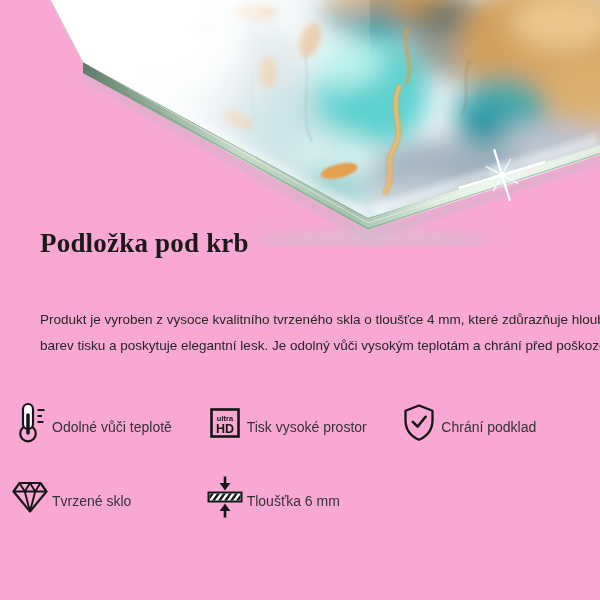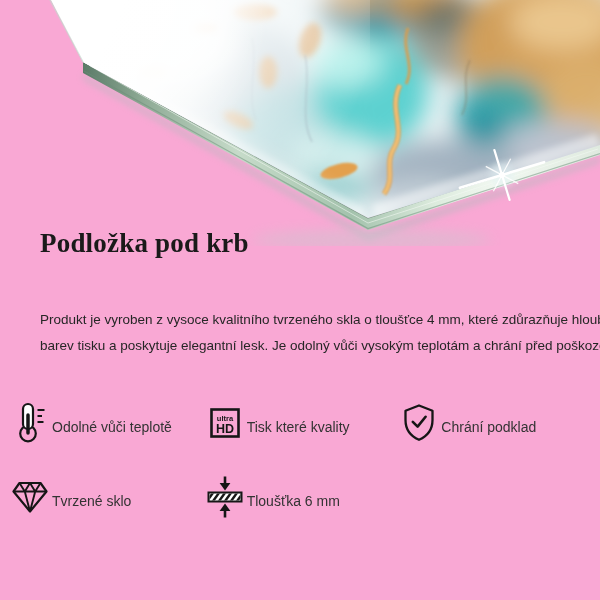--- a/index.html
+++ b/index.html
@@ -157,21 +157,21 @@
     </div>
 
     <div class="feature">
       <div class="icon-box">
         <svg width="44" height="44" viewBox="0 0 44 44">
           <rect x="8.5" y="8.5" width="27" height="27" fill="none" stroke="#161616" stroke-width="2.6"></rect>
           <text x="22" y="19.5" text-anchor="middle" font-family="Liberation Sans, sans-serif" font-size="7.5" font-weight="bold" fill="#161616">ultra</text>
           <text x="22" y="31.5" text-anchor="middle" font-family="Liberation Sans, sans-serif" font-size="12.5" font-weight="bold" fill="#161616">HD</text>
         </svg>
       </div>
-      <div class="feature-label">Tisk které kvality</div>
+      <div class="feature-label">Tisk vysoké prostor</div>
     </div>
 
     <div class="feature">
       <div class="icon-box">
         <svg width="44" height="44" viewBox="0 0 44 44" fill="none" stroke="#161616">
           <path d="M22,4.5 L35.5,9.8 V19 C35.5,28.2 30.2,35.2 22,38.8 C13.8,35.2 8.5,28.2 8.5,19 V9.8 Z" stroke-width="2.3" stroke-linejoin="round"></path>
           <path d="M15.8,20.8 L20.6,25.6 L28.6,15.8" stroke-width="2.6" stroke-linecap="round" stroke-linejoin="round"></path>
         </svg>
       </div>
       <div class="feature-label">Chrání podklad</div>

